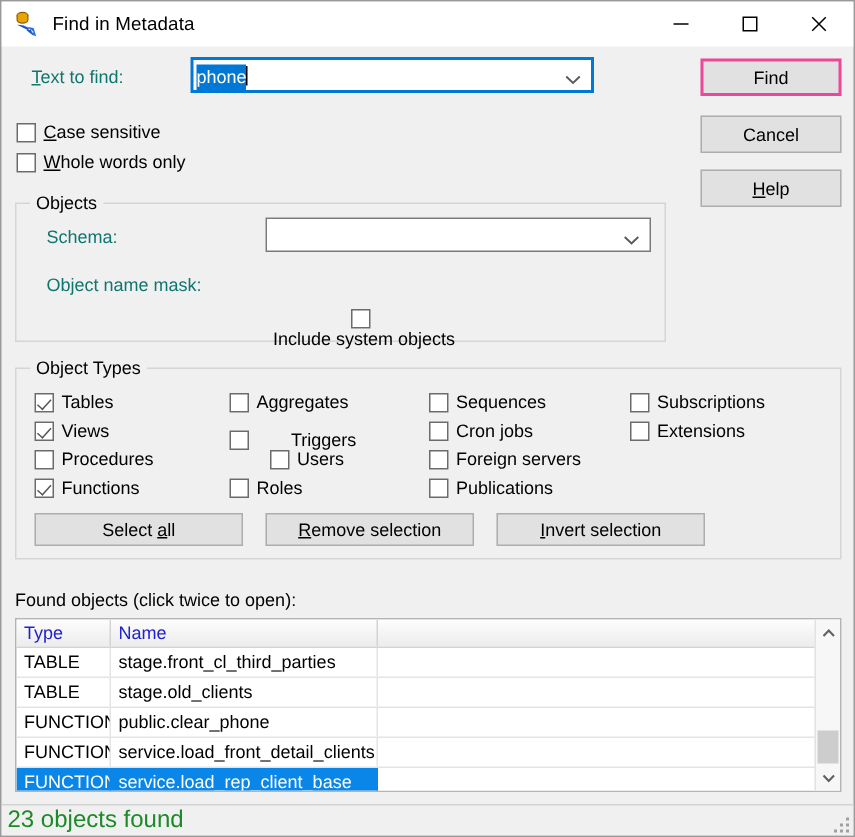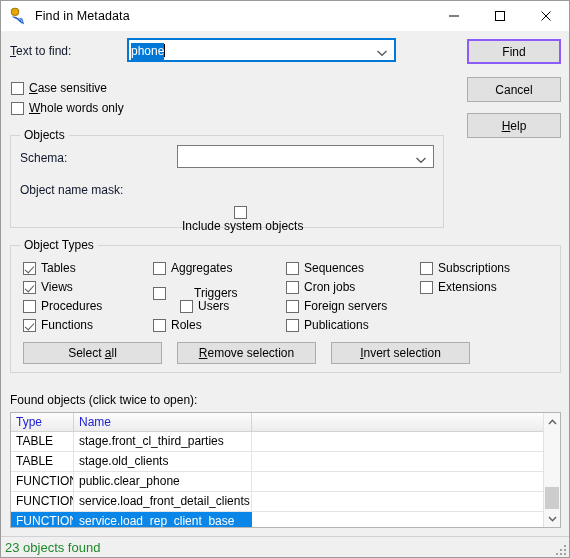--- a/index.html
+++ b/index.html
@@ -59,21 +59,22 @@
     width: 46px;
     height: 30px;
     display: flex;
     align-items: center;
     justify-content: center;
     background: transparent;
   }
   .win-btn svg { display: block; }
   .row-label {
     font-size: 12px;
-    color: #0f172a;
+    color: #0f766e;
+    margin-left: 11px;
   }
   u.acc { text-decoration: underline; }
 
   .combo {
     position: absolute;
     background: #fff;
     border: 1px solid #7a7a7a;
     box-sizing: border-box;
     display: flex;
     align-items: center;
@@ -113,21 +114,21 @@
     background: #e1e1e1;
     border: 1px solid #adadad;
     box-sizing: border-box;
     display: flex;
     align-items: center;
     justify-content: center;
     font-size: 12px;
     color: #000;
   }
   .btn.primary {
-    border: 2px solid #8b5cf6;
+    border: 2px solid #ec4899;
     background: #e1e1e1;
   }
 
   
   .cb {
     position: absolute;
     display: flex;
     align-items: center;
     font-size: 12px;
     white-space: nowrap;
@@ -261,21 +262,21 @@
     right: 0;
     bottom: 0;
     height: 21px;
     background: #f0f0f0;
     border-top: 1px solid #d2d2d2;
     box-sizing: border-box;
     display: flex;
     align-items: center;
   }
   .status-text {
-    font-size: 13px;
+    font-size: 16px;
     color: #1d8a2a;
     padding-left: 4px;
   }
   .grip {
     position: absolute;
     right: 3px;
     bottom: 2px;
     width: 12px;
     height: 12px;
   }

